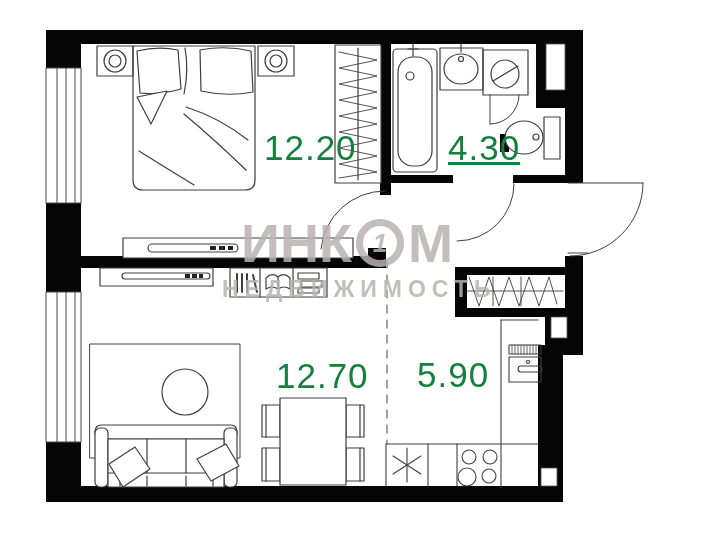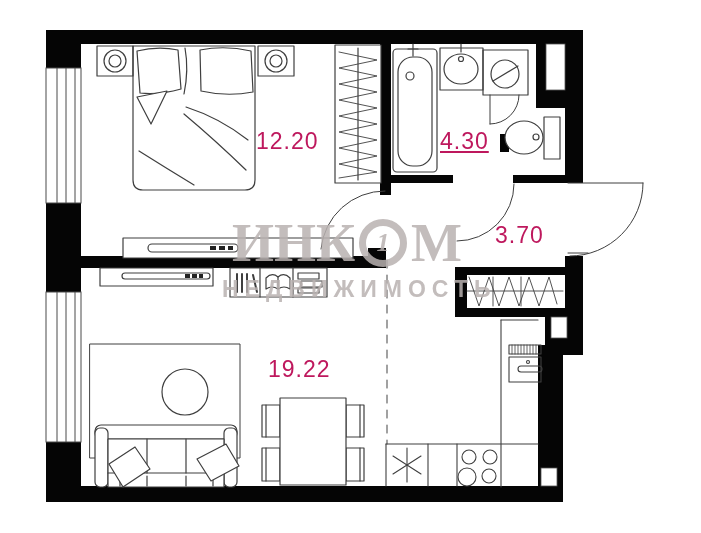--- a/index.html
+++ b/index.html
@@ -2,29 +2,29 @@
 <html><head>
 <meta charset="utf-8">
 <style>
   html,body{margin:0;padding:0;background:#fff;}
   .canvas{
     position:relative;width:701px;height:533px;background:#ffffff;overflow:hidden;
     font-family:"Liberation Sans", sans-serif;
   }
   .plan-svg{position:absolute;left:0;top:0;width:701px;height:533px;}
   .area-label{
-    position:absolute;color:#be185d;font-size:23px;letter-spacing:1px;
-    font-family:"Liberation Sans", sans-serif;white-space:nowrap;
+    position:absolute;color:#15803d;font-size:35px;letter-spacing:1px;
+    font-family:"Liberation Sans", sans-serif;white-space:nowrap;margin-left:8px;
   }
   .watermark{
     position:absolute;left:222px;top:214px;width:250px;text-align:center;
     color:rgba(185,178,176,0.85);pointer-events:none;
   }
   .wm-line1{display:flex;align-items:center;justify-content:center;gap:3px;
-    font-size:54px;font-weight:bold;line-height:58px;font-family:Liberation Serif, serif;}
+    font-size:54px;font-weight:bold;line-height:58px;}
   .wm-o{
     display:inline-flex;align-items:center;justify-content:center;
     width:34px;height:34px;border:7px solid rgba(185,178,176,0.85);border-radius:50%;
     font-size:26px;font-style:italic;font-weight:bold;margin:0 1px;
   }
   .wm-line2{font-size:23px;font-weight:bold;letter-spacing:6px;margin-top:4px;}
 </style>
 </head>
 <body>
 
@@ -253,22 +253,22 @@
         <circle cx="469" cy="457" r="7"></circle>
           <circle cx="490" cy="457" r="7"></circle>
         <circle cx="467" cy="477" r="9"></circle>
           <circle cx="489" cy="476" r="7"></circle>
       </g>
     </g>
   </svg>
 
   <div class="area-label" style="left:256px;top:128px;">12.20</div>
   <div class="area-label" style="left:440px;top:128px;text-decoration:underline;">4.30</div>
-  <div class="area-label" style="left:495px;top:222px;">3.70</div>
-  <div class="area-label" style="left:268px;top:356px;">19.22</div>
+  <div class="area-label" style="left:268px;top:356px;">12.70</div>
+  <div class="area-label" style="left:409px;top:355px;">5.90</div>
 
   <div class="watermark">
     <div class="wm-line1">
       <span>ИНК</span>
       <span class="wm-o">
           <span>1</span>
         </span>
       <span>М</span>
     </div>
     <div class="wm-line2">НЕДВИЖИМОСТЬ</div>

